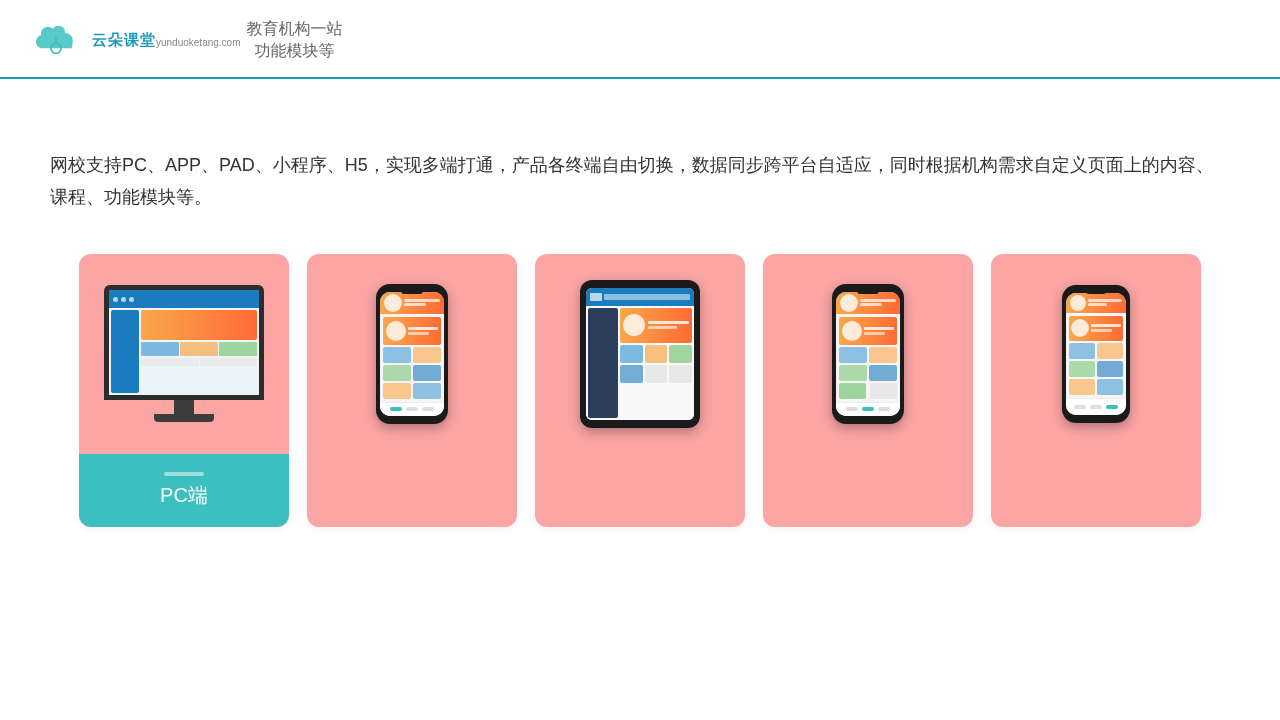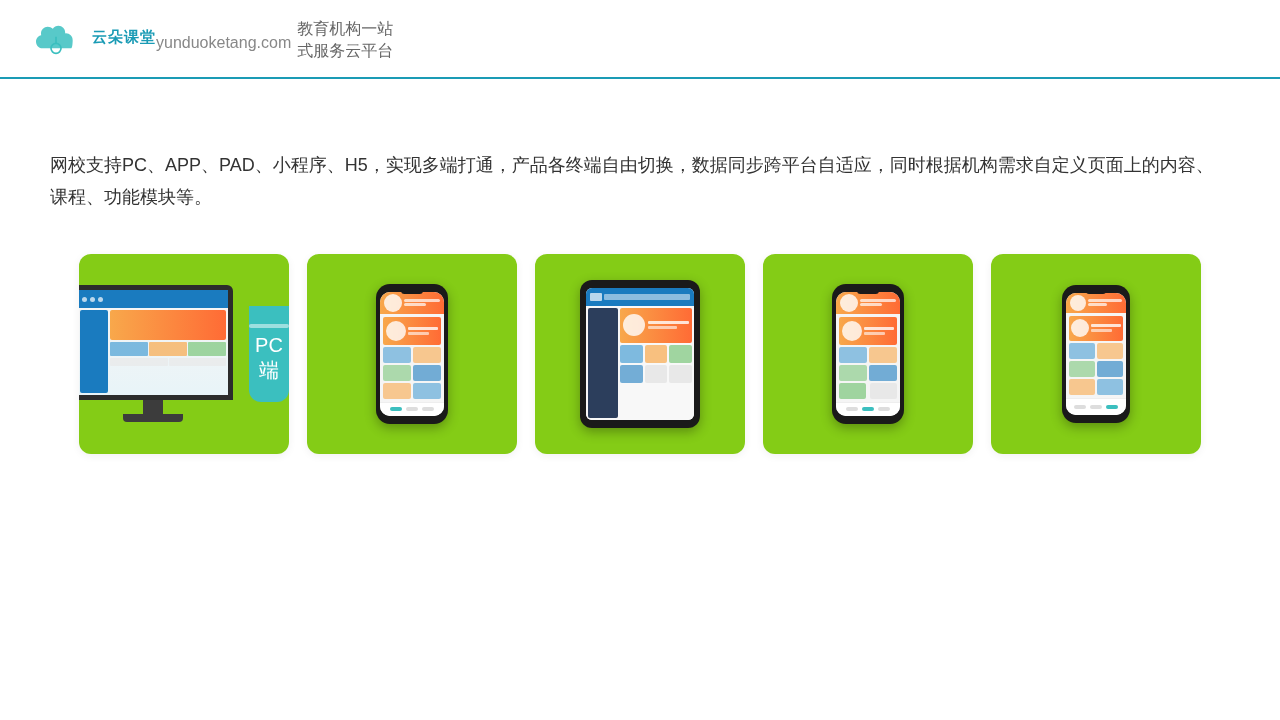--- a/index.html
+++ b/index.html
@@ -54,21 +54,21 @@
       width: 52px;
       height: 30px;
     }
     .brand-name {
       font-size: 15px;
       color: #1a9bb5;
       font-weight: bold;
       letter-spacing: 1px;
     }
     .brand-url {
-      font-size: 16px;
+      font-size: 10px;
       color: #888;
       margin-top: 6px;
     }
     .brand-tagline {
       font-size: 16px;
       color: #666;
       text-align: center;
       line-height: 1.4;
     }
     .brand-right {
@@ -90,29 +90,28 @@
       margin-bottom: 40px;
     }
 
     
     .cards-container {
       display: flex;
       gap: 18px;
       justify-content: center;
     }
     .card {
-      background: #84cc16;
+      background: #fca5a5;
       border-radius: 12px;
       width: 210px;
       display: flex;
-      flex-direction: row;
+      flex-direction: column;
       align-items: center;
       overflow: hidden;
       box-shadow: 0 2px 8px rgba(0,0,0,0.06);
-      justify-content: flex-end;
     }
     .card-image-area {
       width: 100%;
       height: 200px;
       display: flex;
       align-items: center;
       justify-content: center;
       padding: 16px;
     }
     .card-label {
@@ -415,21 +414,21 @@
         <path d="M48 28H14C9.6 28 6 24.4 6 20C6 16.2 8.6 13 12.2 12.2C12.1 11.5 12 10.8 12 10C12 5.6 15.6 2 20 2C22.4 2 24.6 3 26.2 4.6C27.6 2.4 30.2 1 33 1C37.4 1 41 4.6 41 9C41 9.4 41 9.8 40.9 10.1C41.3 10 41.6 10 42 10C46.4 10 50 13.6 50 18C50 23.5 49.3 28 48 28Z" fill="#3bbfbf" opacity="0.85"></path>
         <circle cx="30" cy="28" r="6" fill="none" stroke="#3bbfbf" stroke-width="2"></circle>
         <line x1="30" y1="22" x2="30" y2="14" stroke="#3bbfbf" stroke-width="2"></line>
       </svg>
       <div class="brand-right">
         <span class="brand-name">云朵课堂</span>
         <span class="brand-url">yunduoketang.com</span>
       </div>
       <div class="brand-tagline">
         <div>教育机构一站</div>
-        <div>式服务云平台</div>
+        <div>功能模块等</div>
       </div>
     </div>
   </div>
 </div>
 
 <div class="main">
   <p class="description">网校支持PC、APP、PAD、小程序、H5，实现多端打通，产品各终端自由切换，数据同步跨平台自适应，同时根据机构需求自定义页面上的内容、课程、功能模块等。</p>
 
   <div class="cards-container">
 

